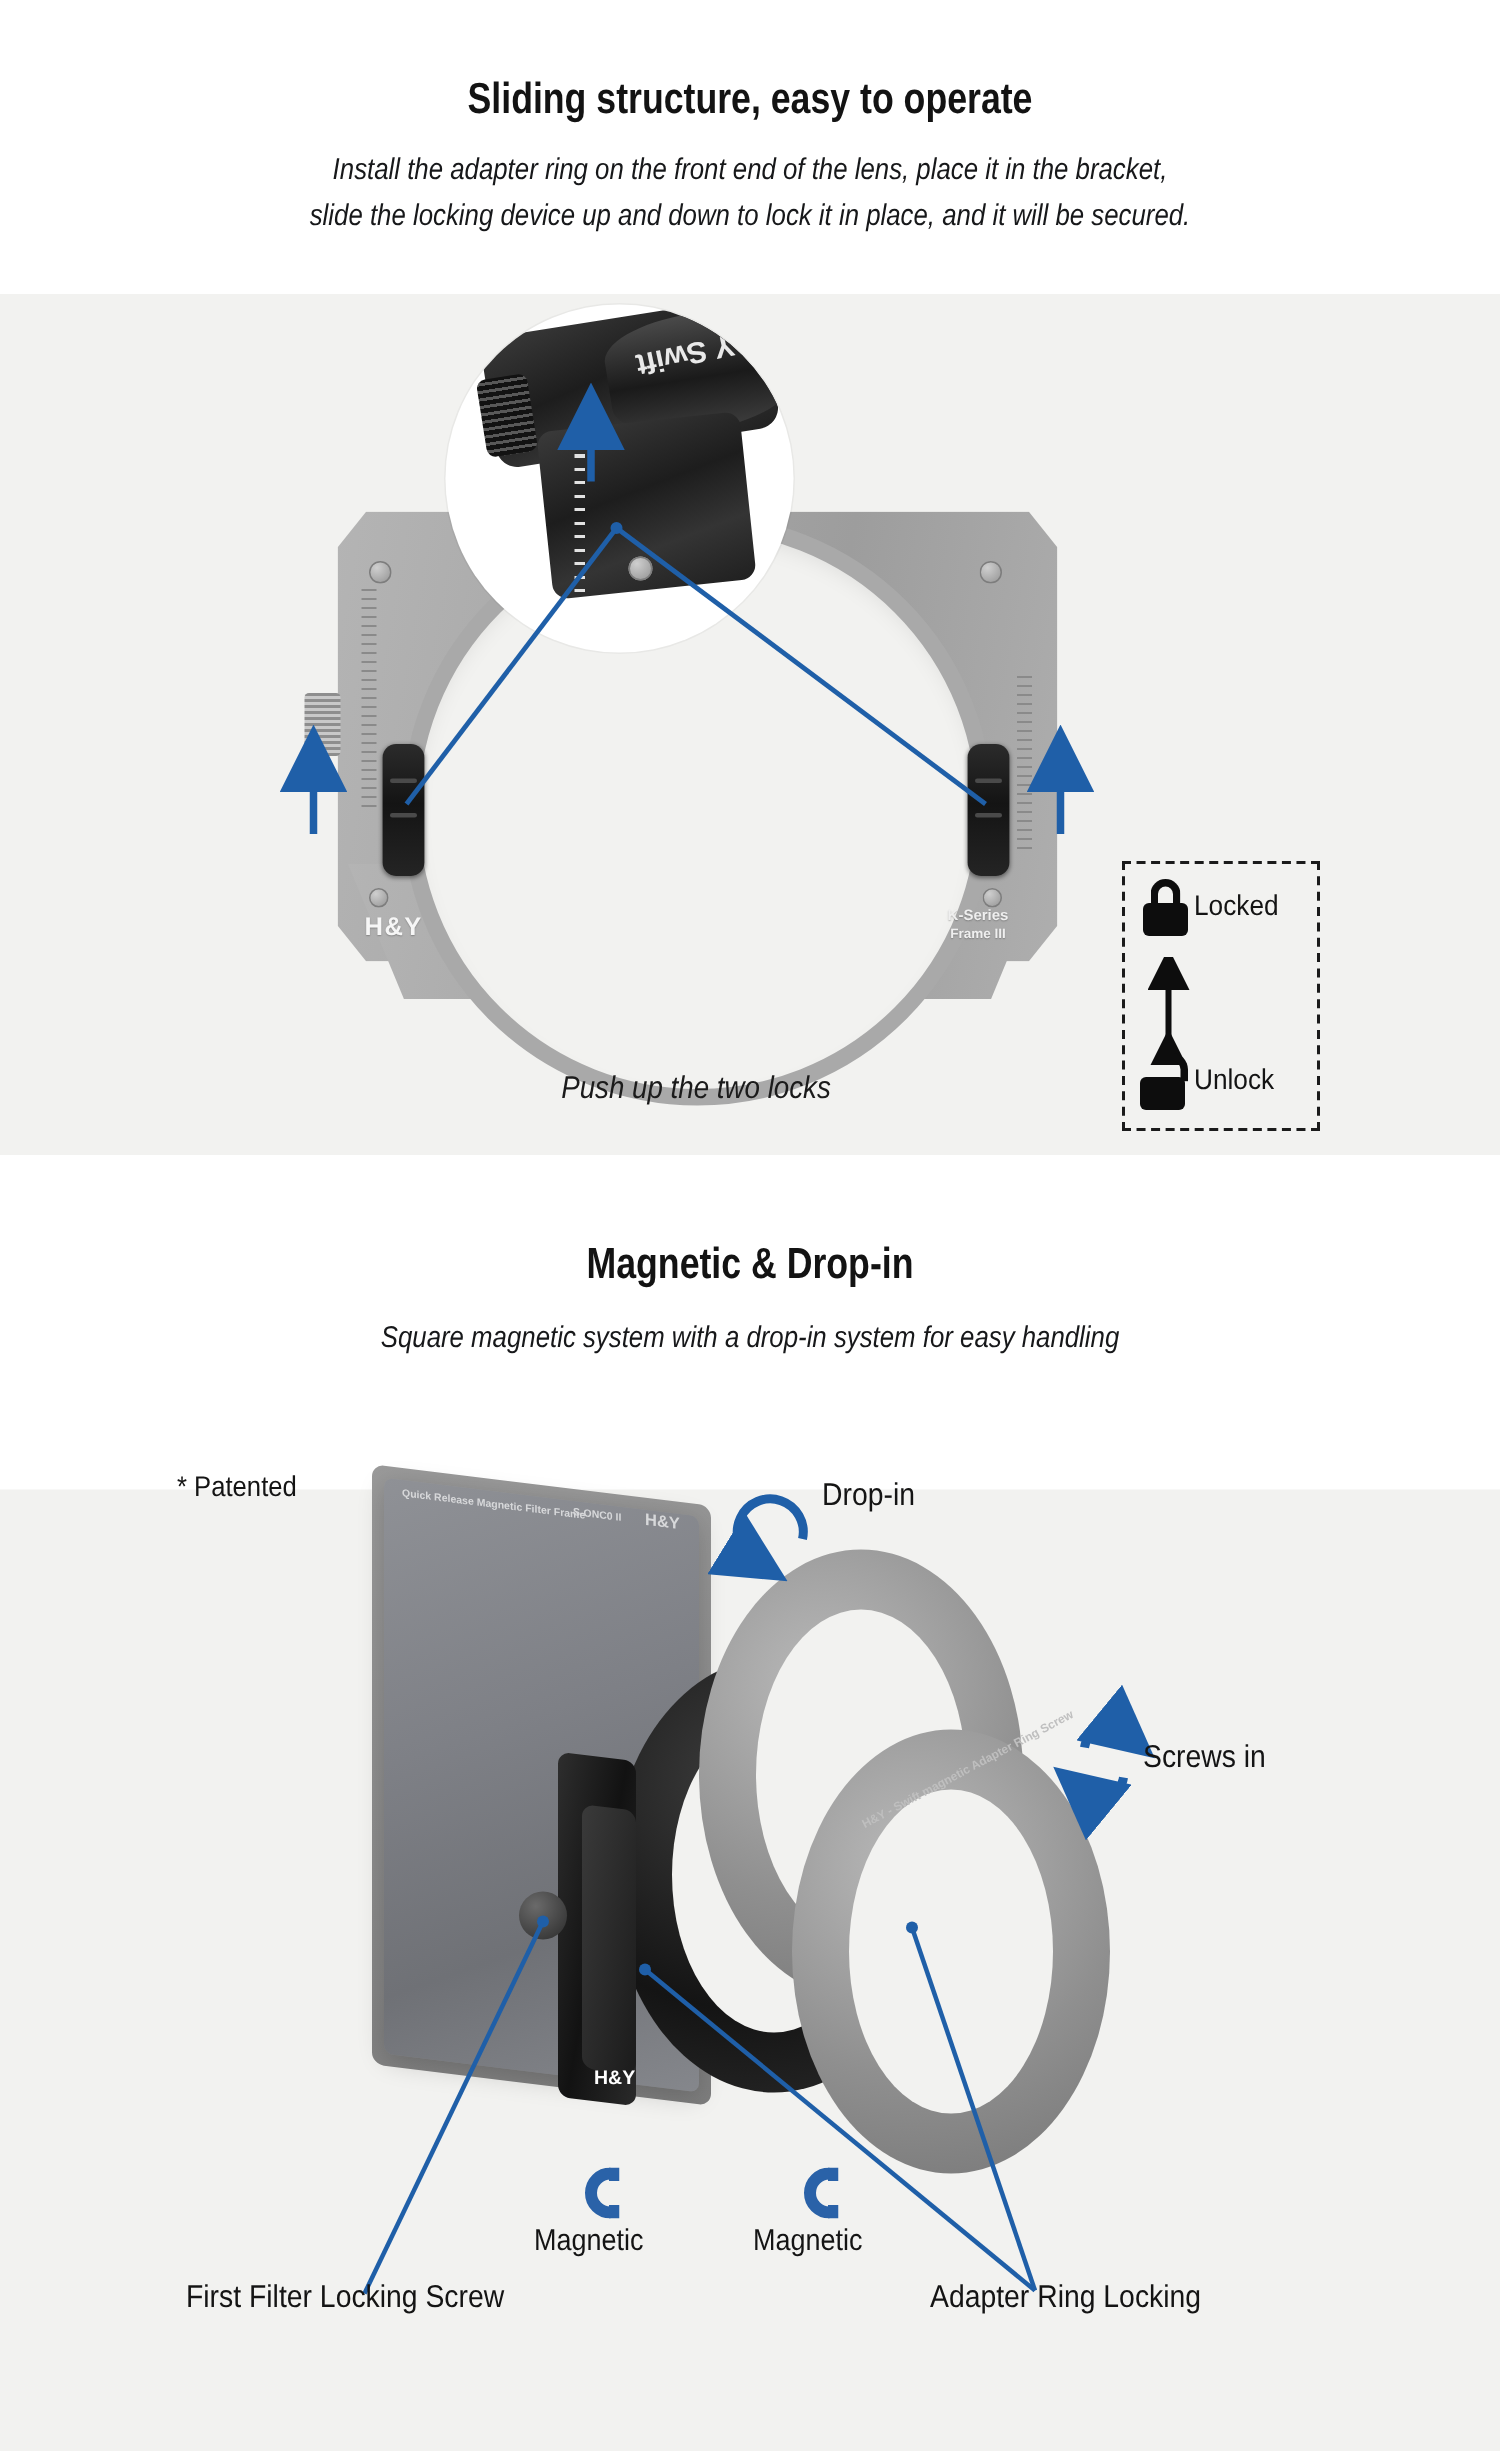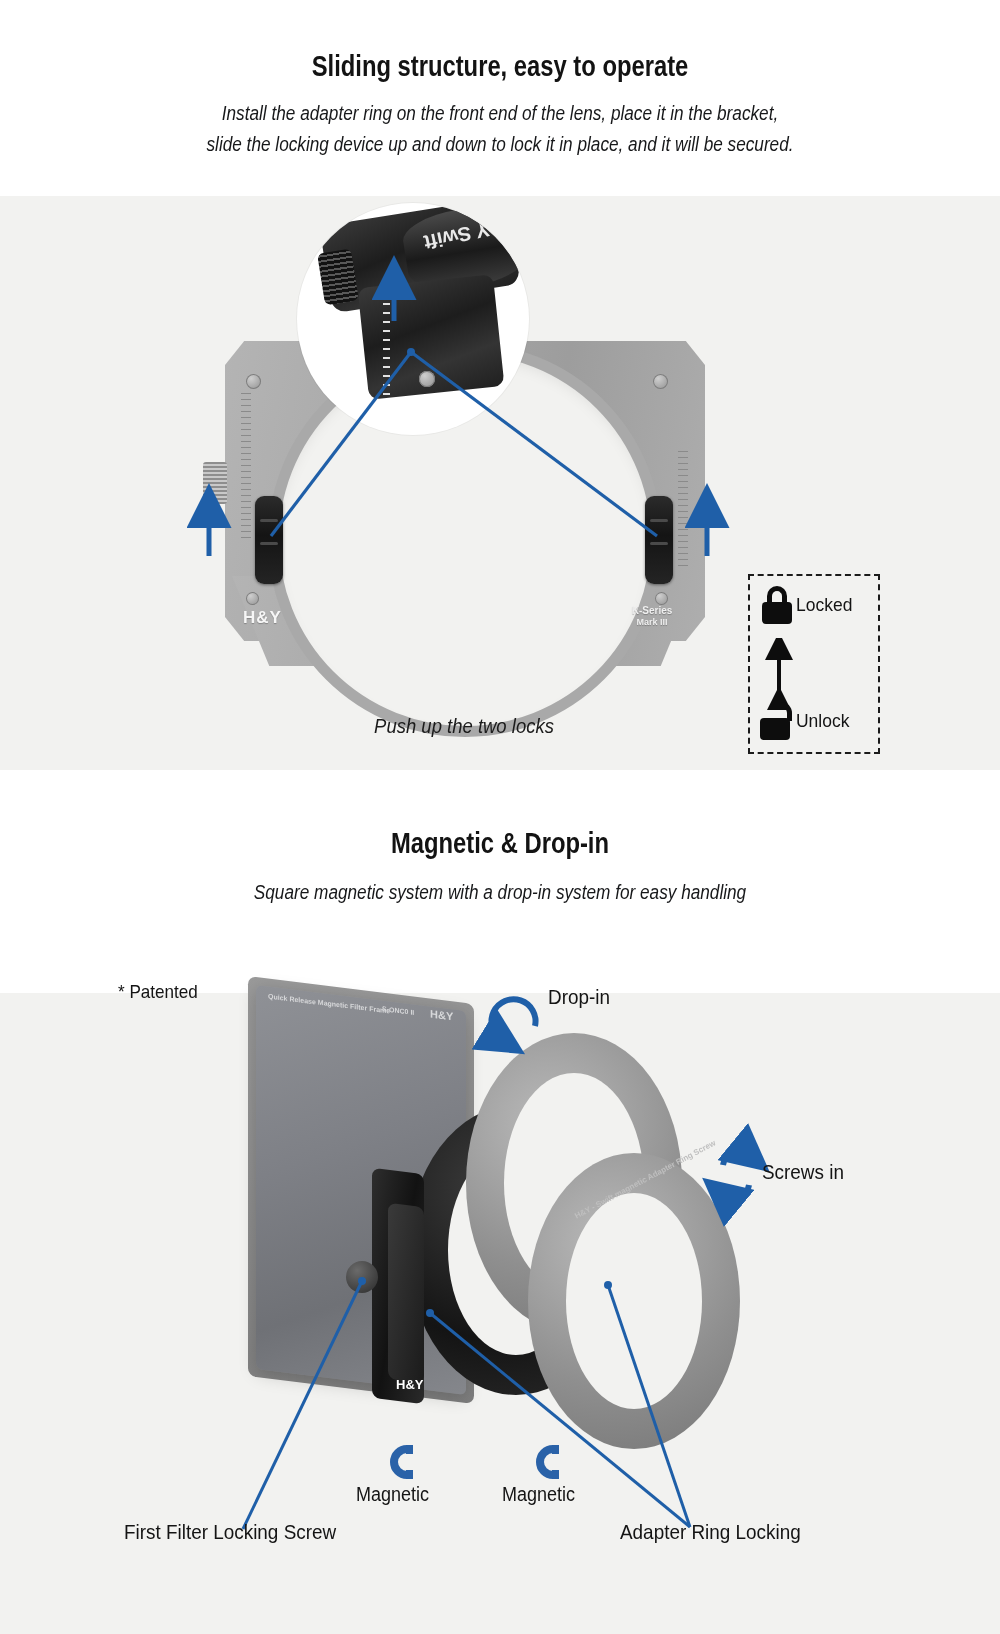--- a/index.html
+++ b/index.html
@@ -245,21 +245,21 @@
       <div class="screw-dot" style="left:246px;top:178px;width:15px;height:15px;"></div>
       <div class="screw-dot" style="left:653px;top:178px;width:15px;height:15px;"></div>
       <div class="screw-dot" style="left:246px;top:396px;width:13px;height:13px;"></div>
       <div class="screw-dot" style="left:655px;top:396px;width:13px;height:13px;"></div>
 
       <div class="lock-slider" style="left:255px;top:300px;width:28px;height:88px;"></div>
       <div class="lock-slider" style="left:645px;top:300px;width:28px;height:88px;"></div>
 
       <div class="brand-mark" style="left:243px;top:412px;font-size:17px;">H&amp;Y</div>
       <div class="series-mark" style="left:612px;top:409px;width:80px;font-size:10px;">K-Series</div>
-      <div class="series-mark" style="left:612px;top:421px;width:80px;font-size:9px;">Mark III</div>
+      <div class="series-mark" style="left:612px;top:421px;width:80px;font-size:9px;">Frame III</div>
     </div>
 
     <div class="magnifier" style="left:297px;top:7px;width:232px;height:232px;">
       <div class="mag-body" style="left:28px;top:8px;width:190px;height:88px;
            transform:rotate(-9deg);"></div>
       <div class="mag-cyl" style="left:108px;top:6px;width:120px;height:78px;
            transform:rotate(-9deg);"></div>
       <div class="mag-gear" style="left:24px;top:48px;width:34px;height:52px;
            transform:rotate(-9deg);"></div>
       <div class="mag-body" style="left:66px;top:78px;width:136px;height:112px;

